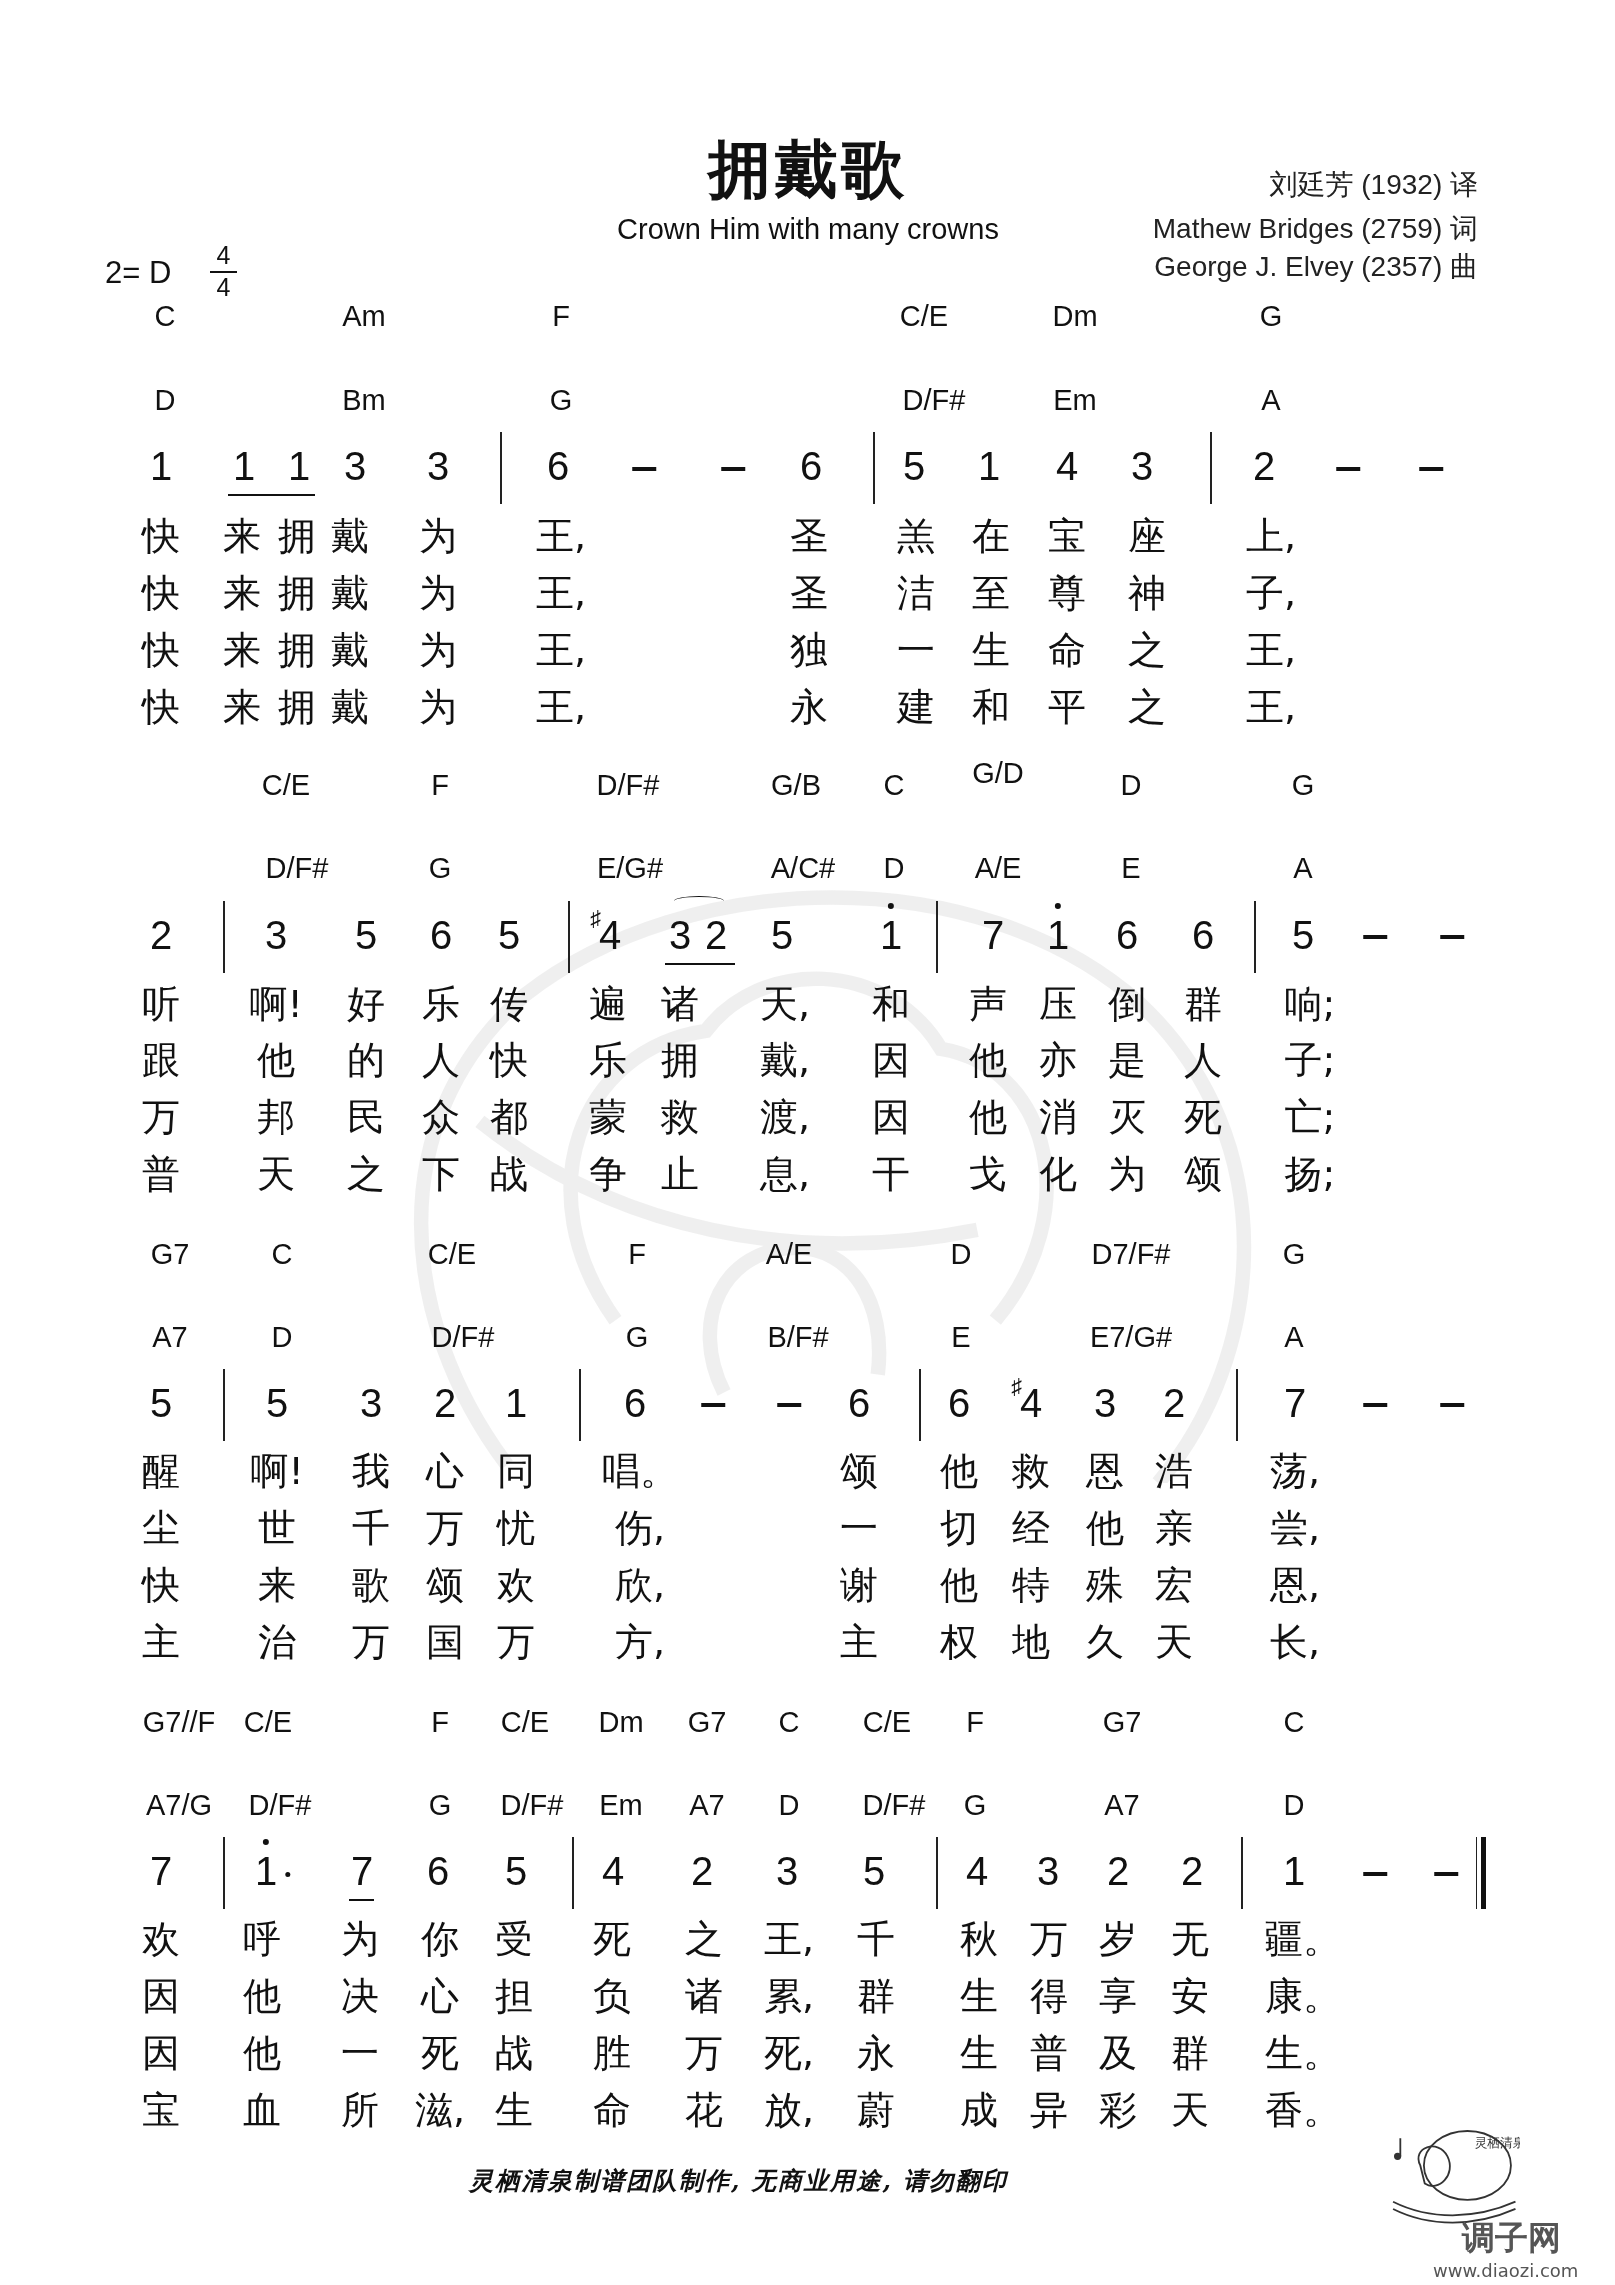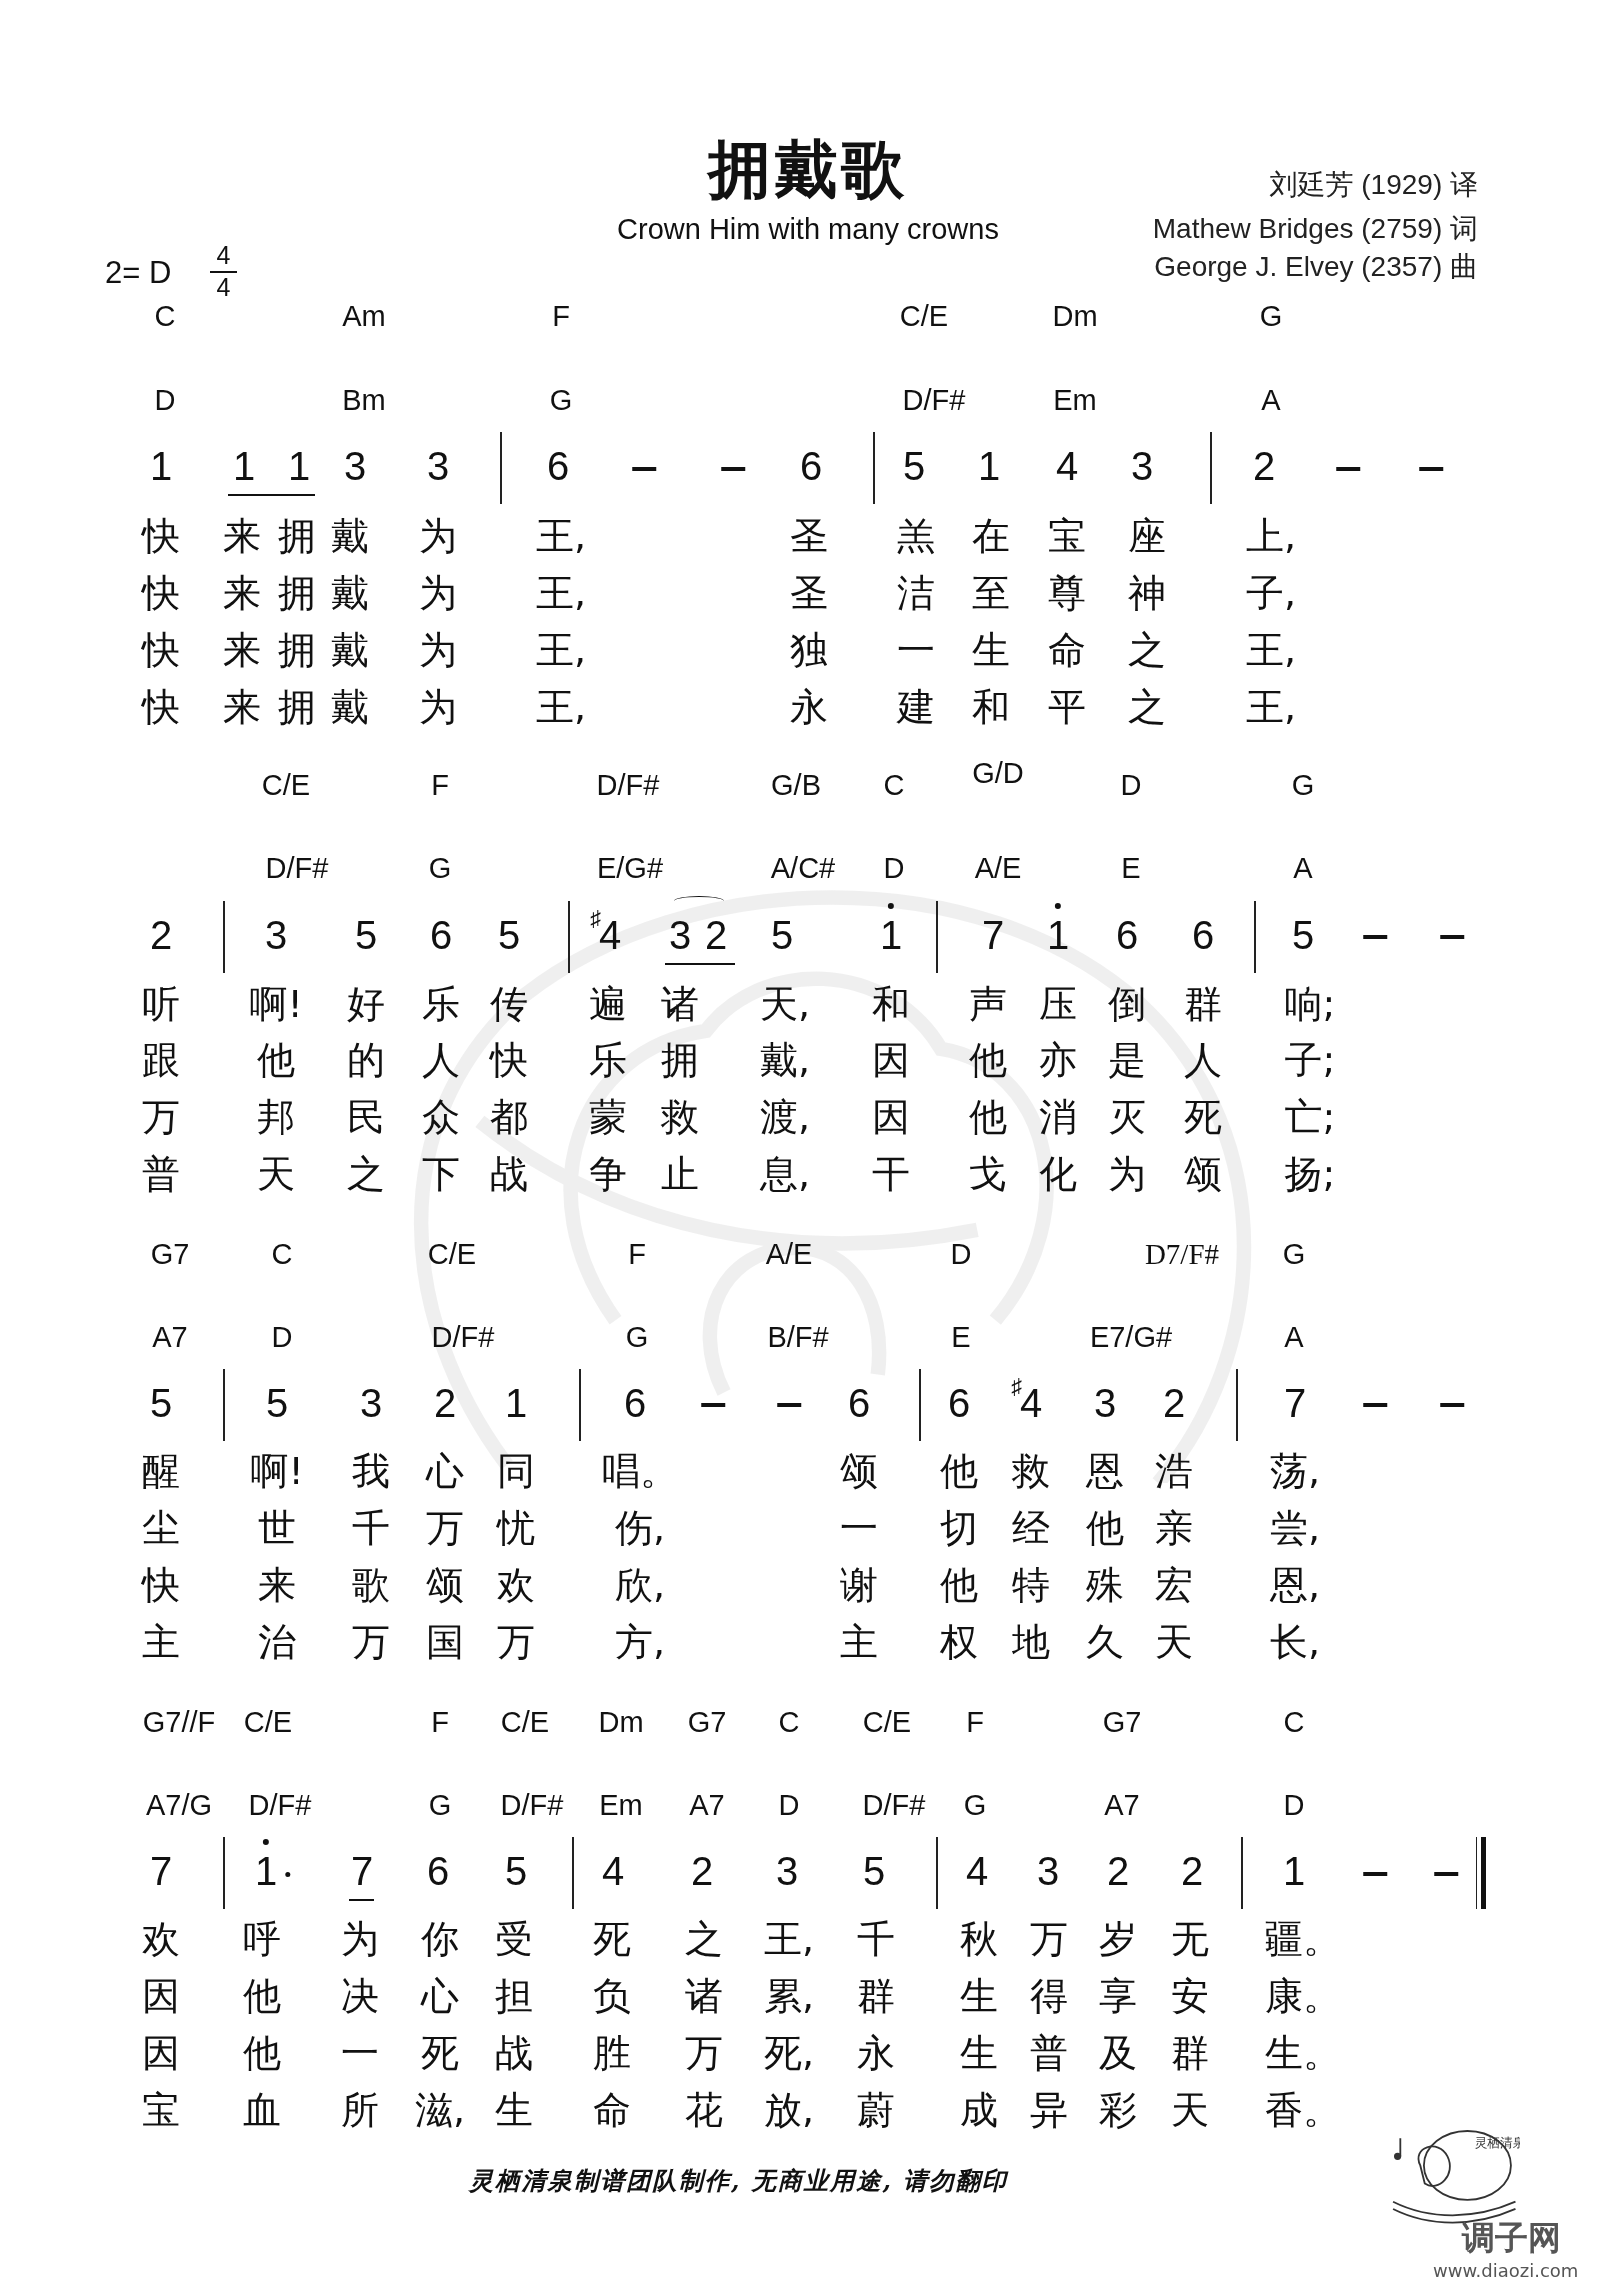--- a/index.html
+++ b/index.html
@@ -36,21 +36,21 @@
   <g fill="none" stroke="#888" stroke-width="16">
     <path d="M180 680 C60 520 40 300 200 160 C380 20 700 10 880 170 C1040 320 1020 560 900 700"></path>
     <path d="M300 520 C200 380 260 220 400 200 C460 120 600 120 660 220 C780 240 820 400 720 520"></path>
     <path d="M420 600 C380 520 420 440 500 440 C560 440 600 500 590 580"></path>
     <path d="M150 300 C300 420 500 460 700 420"></path>
   </g>
 </svg>
 
 <div class="abs title">拥戴歌</div>
 <div class="abs subtitle">Crown Him with many crowns</div>
-<div class="abs credit" style="top:166px">刘廷芳 (1929) 译</div>
+<div class="abs credit" style="top:166px">刘廷芳 (1932) 译</div>
 <div class="abs credit" style="top:210px">Mathew Bridges (2759) 词</div>
 <div class="abs credit" style="top:248px">George J. Elvey (2357) 曲</div>
 <div class="abs key">2=  D</div>
 <div class="abs timesig">
   <span>4</span>
   <span class="bar"></span>
   <span>4</span>
 </div>
 
 <div id="score">
@@ -231,21 +231,21 @@
     <div class="abs lyric" style="left: 1058px; top: 1152px;">化</div>
     <div class="abs lyric" style="left: 1127px; top: 1152px;">为</div>
     <div class="abs lyric" style="left: 1203px; top: 1152px;">颂</div>
     <div class="abs lyric" style="left: 1310px; top: 1152px;">扬;</div>
     <div class="abs chord" style="left: 170px; top: 1238px;">G7</div>
     <div class="abs chord" style="left: 282px; top: 1238px;">C</div>
     <div class="abs chord" style="left: 452px; top: 1238px;">C/E</div>
     <div class="abs chord" style="left: 637px; top: 1238px;">F</div>
     <div class="abs chord" style="left: 789px; top: 1238px;">A/E</div>
     <div class="abs chord" style="left: 961px; top: 1238px;">D</div>
-    <div class="abs chord" style="left: 1182px; top: 1238px; font-family: Liberation Serif, serif;">D7/F#</div>
+    <div class="abs chord" style="left: 1131px; top: 1238px;">D7/F#</div>
     <div class="abs chord" style="left: 1294px; top: 1238px;">G</div>
     <div class="abs chord" style="left: 170px; top: 1321px;">A7</div>
     <div class="abs chord" style="left: 282px; top: 1321px;">D</div>
     <div class="abs chord" style="left: 463px; top: 1321px;">D/F#</div>
     <div class="abs chord" style="left: 637px; top: 1321px;">G</div>
     <div class="abs chord" style="left: 798px; top: 1321px;">B/F#</div>
     <div class="abs chord" style="left: 961px; top: 1321px;">E</div>
     <div class="abs chord" style="left: 1131px; top: 1321px;">E7/G#</div>
     <div class="abs chord" style="left: 1294px; top: 1321px;">A</div>
     <div class="abs note" style="left: 161px; top: 1380px;">5</div>

